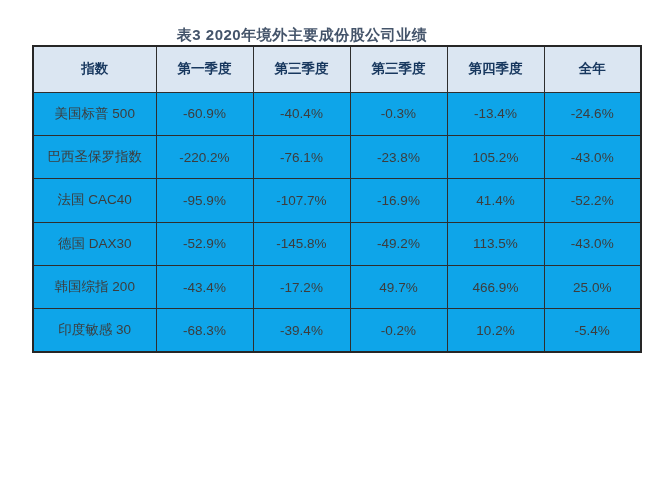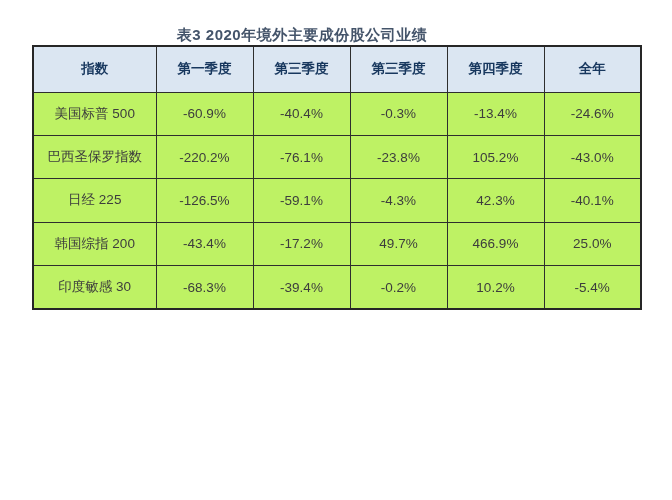--- a/index.html
+++ b/index.html
@@ -45,21 +45,21 @@
   }
   .perf-table thead tr { height: 46px; }
   .perf-table tbody tr { height: 43.4px; }
   .perf-table th {
     background: #dbe6f2;
     color: #17375e;
     font-size: 13.5px;
     font-weight: bold;
   }
   .perf-table td {
-    background: #bef264;
+    background: #0ea5e9;
     color: #3d3d3d;
     font-size: 13.5px;
     font-weight: normal;
   }
 </style>
 </head>
 <body>
 
 <div class="page-title">表3 2020年境外主要成份股公司业绩</div>
 
@@ -93,26 +93,34 @@
       </tr>
       <tr>
         <td>巴西圣保罗指数</td>
         <td>-220.2%</td>
         <td>-76.1%</td>
         <td>-23.8%</td>
         <td>105.2%</td>
         <td>-43.0%</td>
       </tr>
       <tr>
-        <td>日经 225</td>
-        <td>-126.5%</td>
-        <td>-59.1%</td>
-        <td>-4.3%</td>
-        <td>42.3%</td>
-        <td>-40.1%</td>
+        <td>法国 CAC40</td>
+        <td>-95.9%</td>
+        <td>-107.7%</td>
+        <td>-16.9%</td>
+        <td>41.4%</td>
+        <td>-52.2%</td>
+      </tr>
+      <tr>
+        <td>德国 DAX30</td>
+        <td>-52.9%</td>
+        <td>-145.8%</td>
+        <td>-49.2%</td>
+        <td>113.5%</td>
+        <td>-43.0%</td>
       </tr>
       <tr>
         <td>韩国综指 200</td>
         <td>-43.4%</td>
         <td>-17.2%</td>
         <td>49.7%</td>
         <td>466.9%</td>
         <td>25.0%</td>
       </tr>
       <tr>

